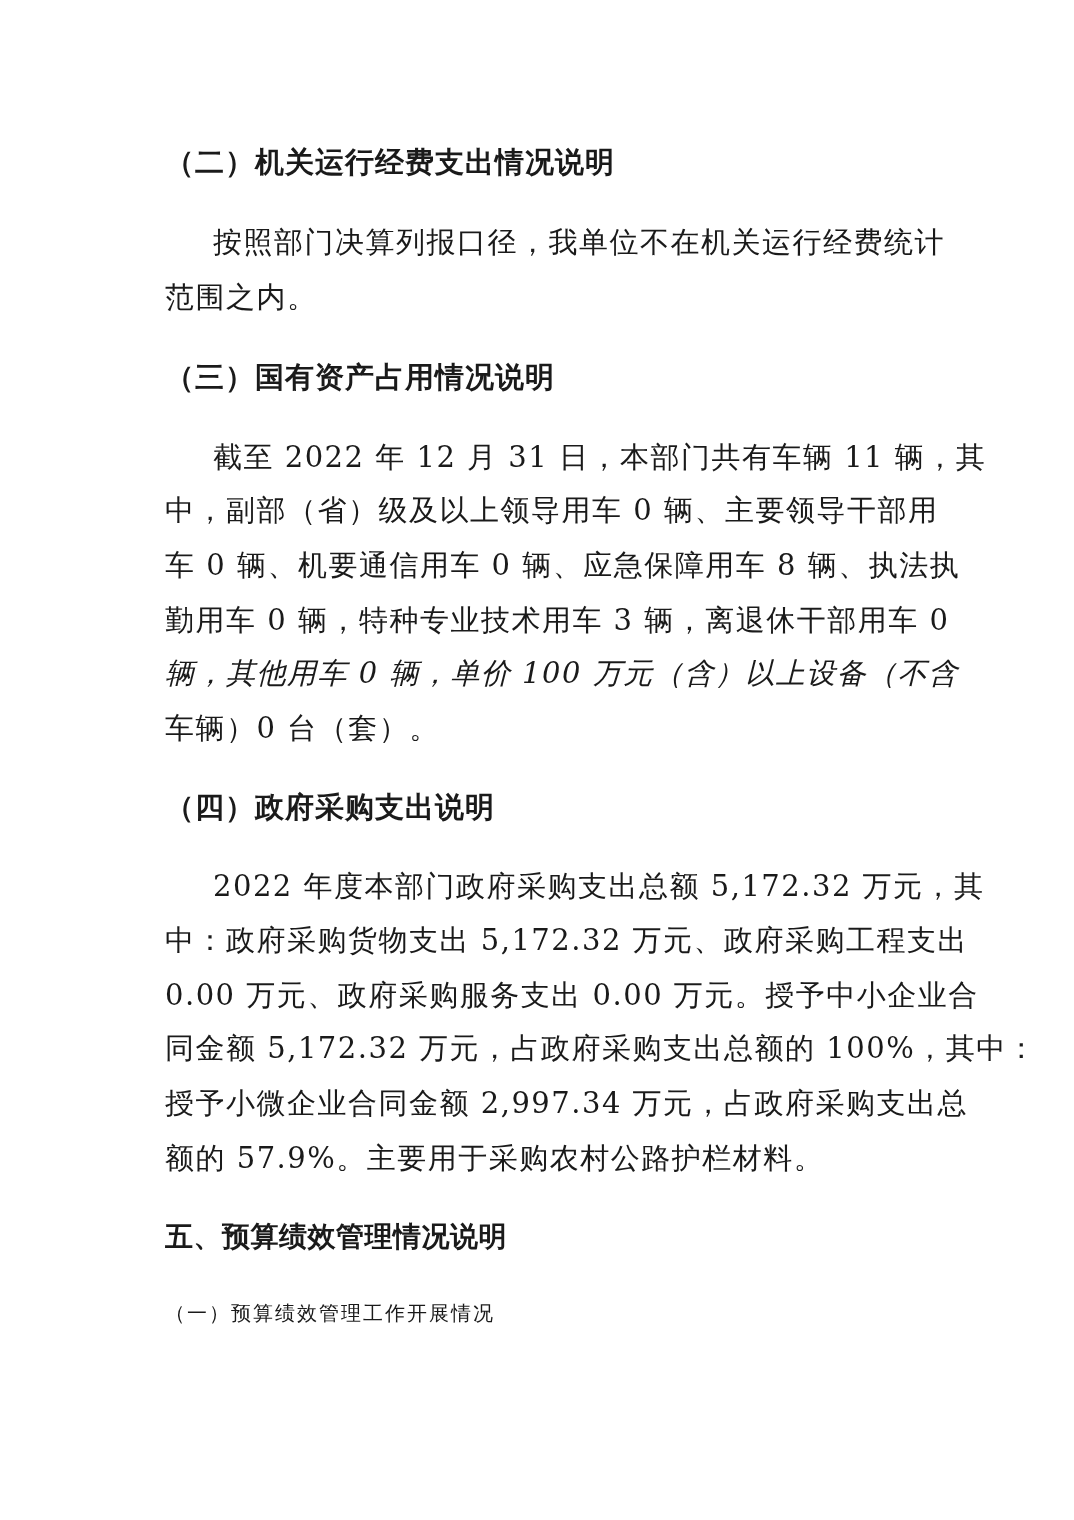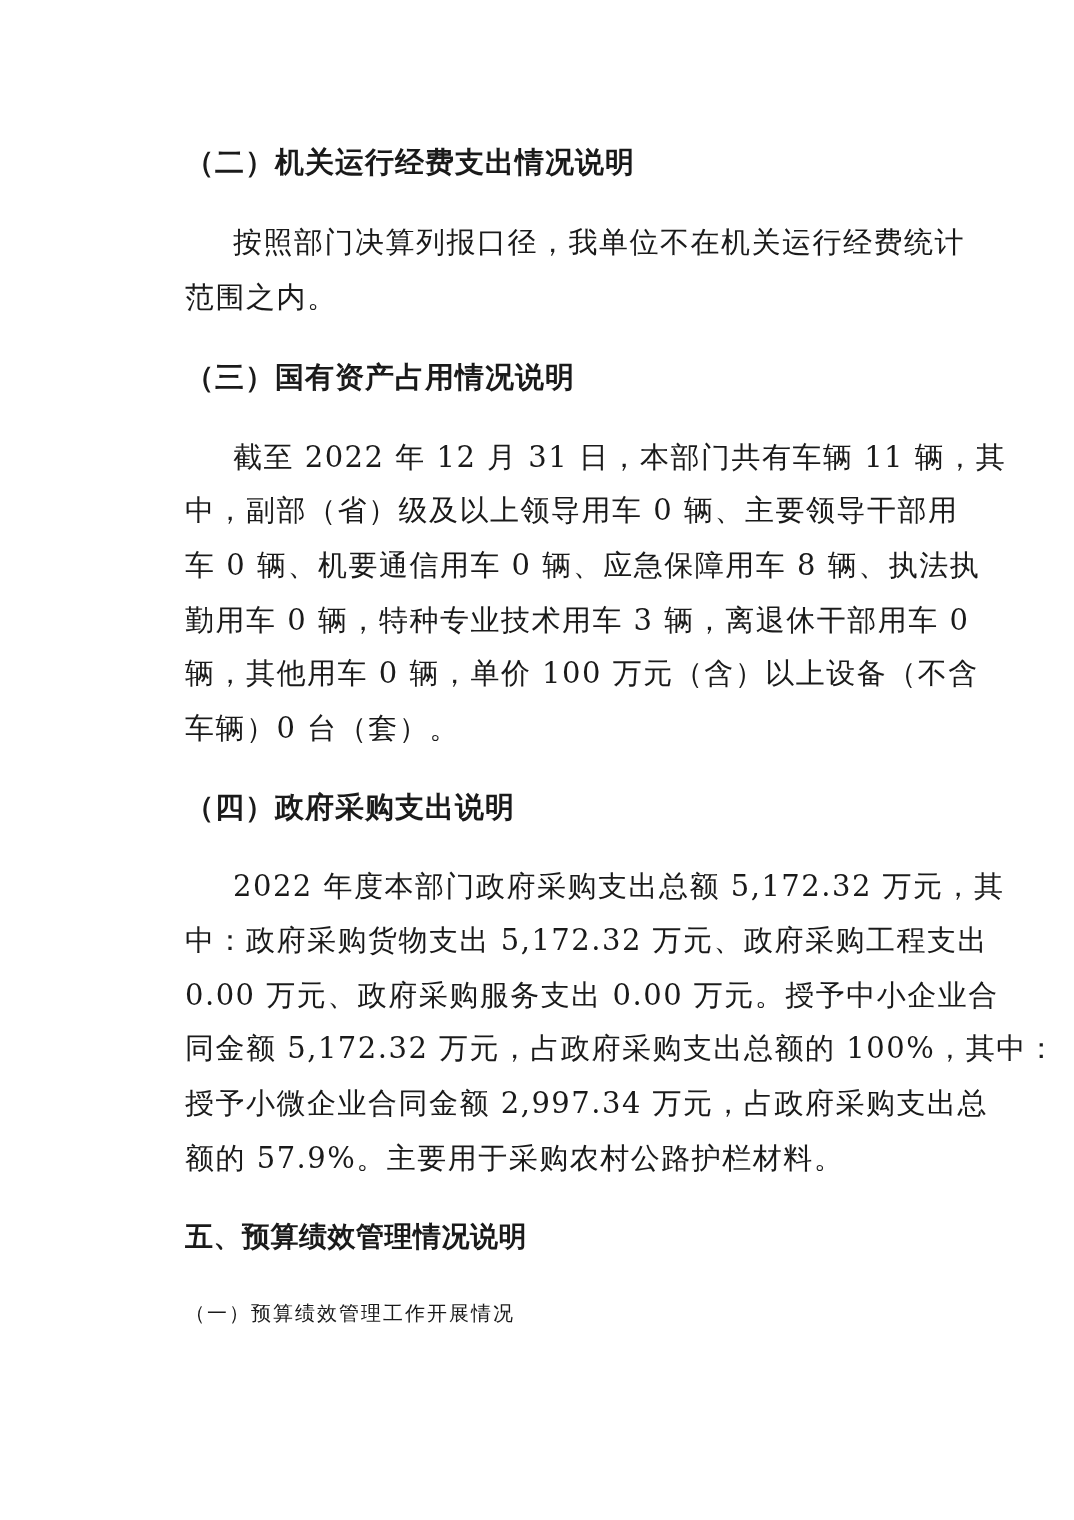--- a/index.html
+++ b/index.html
@@ -1,37 +1,37 @@
 <!DOCTYPE html>
 <html><head>
 <meta charset="utf-8">
 <style>
   html, body { margin: 0; padding: 0; background: #ffffff; }
   body { width: 1074px; height: 1520px; position: relative; overflow: hidden;
          font-family: "DejaVu Serif", "Liberation Serif", serif; color: #1a1a1a; }
-  .line { position: absolute; left: 165px; white-space: nowrap; font-size: 29px; line-height: 36px; letter-spacing: 1.5px; margin-left: 20px; }
+  .line { position: absolute; left: 165px; white-space: nowrap; font-size: 29px; line-height: 36px; letter-spacing: 1.5px; }
   .indent { left: 213px; }
   .h-sub { font-weight: bold; font-size: 29px; letter-spacing: 1px; }
   .h-main { font-family: "DejaVu Sans", "Liberation Sans", sans-serif; font-weight: bold; font-size: 28px; letter-spacing: 0.5px; }
   .h-plain { font-size: 20px; letter-spacing: 2px; }
 </style>
 </head>
 <body>
 
 <div>
   <div class="line h-sub" style="top:144px;">（二）机关运行经费支出情况说明</div>
   <div class="line indent" style="top:224px;">按照部门决算列报口径，我单位不在机关运行经费统计</div>
   <div class="line" style="top:279px;">范围之内。</div>
 
   <div class="line h-sub" style="top:359px;text-align:right;">（三）国有资产占用情况说明</div>
   <div class="line indent" style="top:439px;">截至 2022 年 12 月 31 日，本部门共有车辆 11 辆，其</div>
   <div class="line" style="top:492px;text-align:center;">中，副部（省）级及以上领导用车 0 辆、主要领导干部用</div>
   <div class="line" style="top:547px;">车 0 辆、机要通信用车 0 辆、应急保障用车 8 辆、执法执</div>
   <div class="line" style="top:602px;">勤用车 0 辆，特种专业技术用车 3 辆，离退休干部用车 0</div>
-  <div class="line" style="top:655px;">辆，其他用车 0 辆，单价 100 万元（含）以上设备（不含</div>
+  <div class="line" style="top:655px;font-style:italic;">辆，其他用车 0 辆，单价 100 万元（含）以上设备（不含</div>
   <div class="line" style="top:710px;">车辆）0 台（套）。</div>
 
   <div class="line h-sub" style="top:789px;">（四）政府采购支出说明</div>
   <div class="line indent" style="top:868px;">2022 年度本部门政府采购支出总额 5,172.32 万元，其</div>
   <div class="line" style="top:922px;">中：政府采购货物支出 5,172.32 万元、政府采购工程支出</div>
   <div class="line" style="top:977px;">0.00 万元、政府采购服务支出 0.00 万元。授予中小企业合</div>
   <div class="line" style="top:1030px;">同金额 5,172.32 万元，占政府采购支出总额的 100%，其中：</div>
   <div class="line" style="top:1085px;">授予小微企业合同金额 2,997.34 万元，占政府采购支出总</div>
   <div class="line" style="top:1140px;text-align:center;">额的 57.9%。主要用于采购农村公路护栏材料。</div>
 

